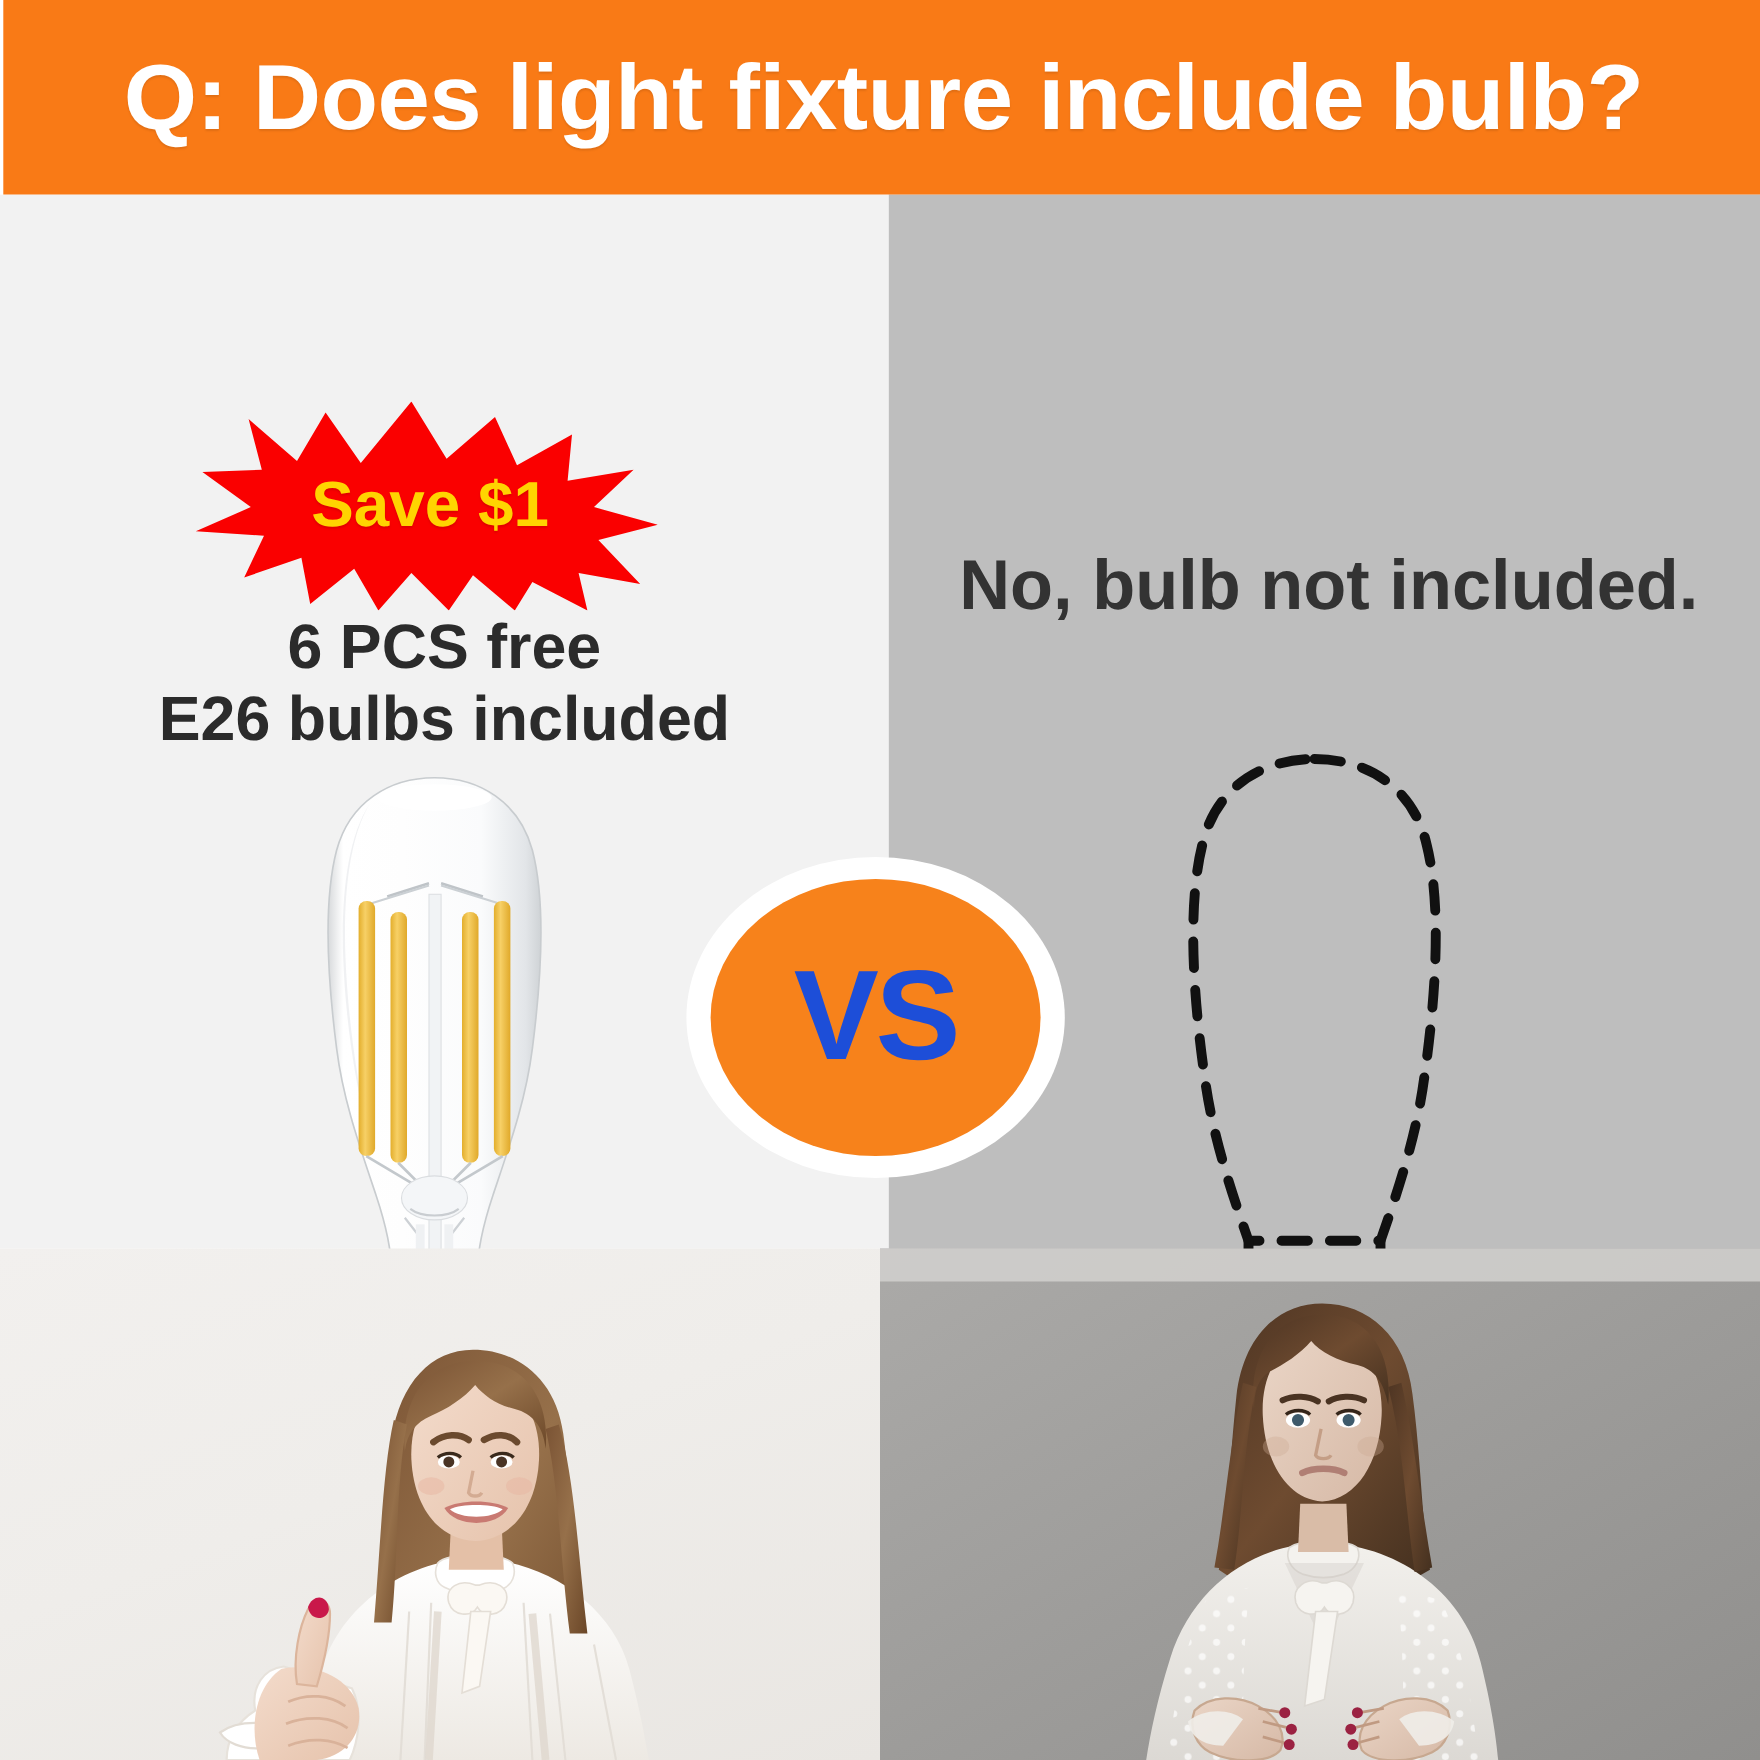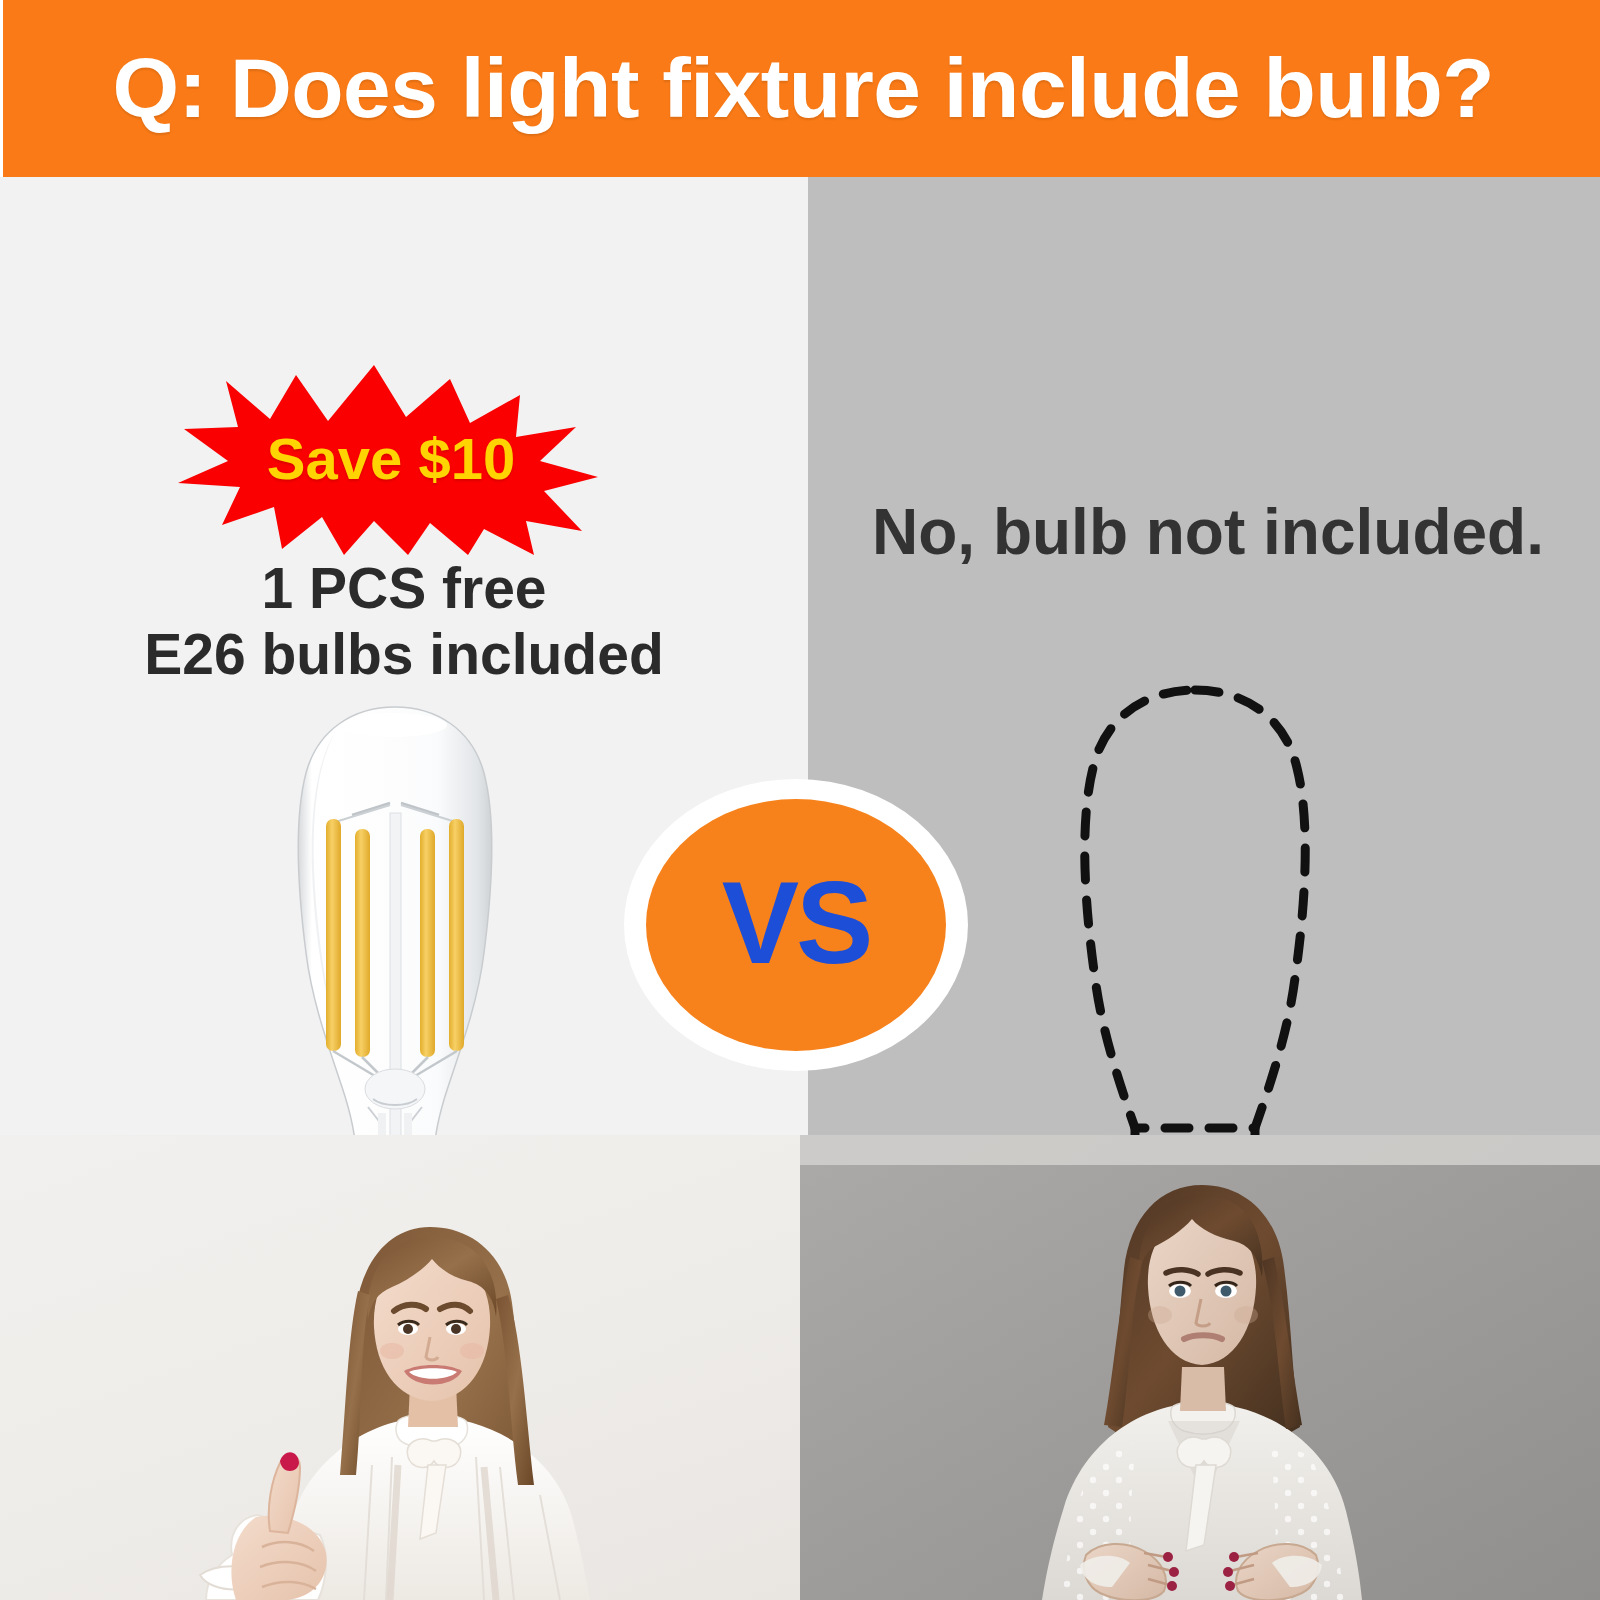--- a/index.html
+++ b/index.html
@@ -108,25 +108,25 @@
     <div class="mid-right"></div>
 
     <div class="burst">
       <svg viewBox="0 0 420 190" preserveAspectRatio="none">
         <polygon fill="#FA0000" points="
           48,16 92,54 118,10 150,56 196,0 228,52 272,14 292,58 342,30 338,72
           398,62 362,96 420,112 366,126 404,166 348,156 356,190 306,164 290,190
           252,158 230,190 196,156 166,190 144,152 104,184 96,142 44,160 62,122
           0,118 50,96 6,64 60,62 "></polygon>
       </svg>
-      <div class="burst-label">Save $10</div>
+      <div class="burst-label">Save $1</div>
     </div>
 
     <div class="left-caption">
-      <div>1 PCS free</div>
+      <div>6 PCS free</div>
       <div>E26 bulbs included</div>
     </div>
 
     <div class="right-caption">No, bulb not included.</div>
 
     <div class="bulb-real">
       <svg viewBox="0 0 310 600">
         <defs>
           <linearGradient id="glassG" x1="0" y1="0" x2="1" y2="0">
             <stop offset="0" stop-color="#D8DADC"></stop>

